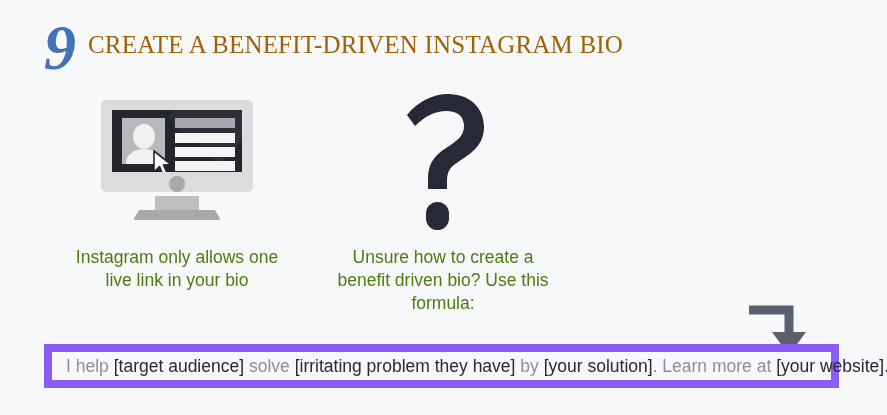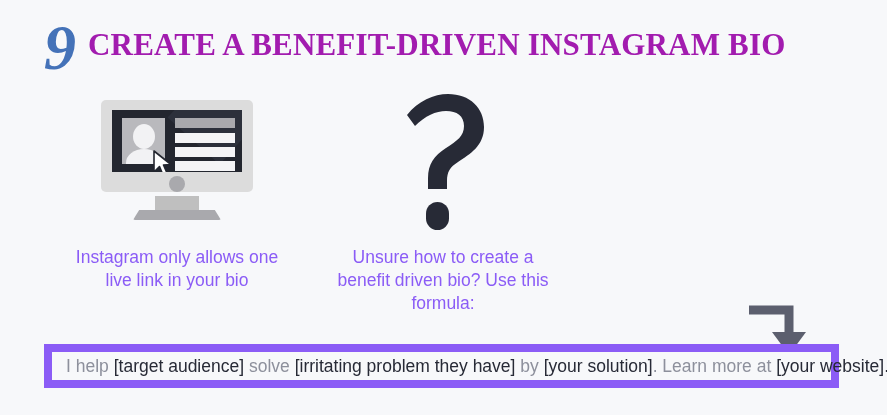--- a/index.html
+++ b/index.html
@@ -21,24 +21,24 @@
   .num{
     font-family:"Liberation Serif", serif;
     font-style:italic;font-weight:700;
     font-size:64px;line-height:1;
     color:#4472b8;
     margin-right:12px;
     position:relative;top:2px;
   }
   .headline{
     font-family:"Liberation Serif", serif;
-    font-weight:700;
-    font-size:31px;
+    font-weight:400;
+    font-size:25px;
     letter-spacing:.2px;
-    color:#a21caf;
+    color:#a16207;
     white-space:nowrap;
     position:relative;top:-1px;
   }
 
   
   .cols{
     position:absolute;left:44px;top:90px;
     width:800px;
     display:flex;
   }
@@ -48,21 +48,21 @@
   }
   .icon-box{
     height:140px;width:100%;
     display:flex;align-items:center;justify-content:center;
   }
   .cap{
     margin-top:16px;
     text-align:center;
     font-size:17.5px;
     line-height:1.3;
-    color:#8b5cf6;
+    color:#4d7c0f;
     width:215px;
   }
   .col3 .cap{width:225px;}
 
   
   .monitor{position:relative;width:152px;height:120px;}
   .mon-body{
     position:absolute;left:0;top:0;width:152px;height:92px;
     background:#dcdcdc;border-radius:5px;
   }

